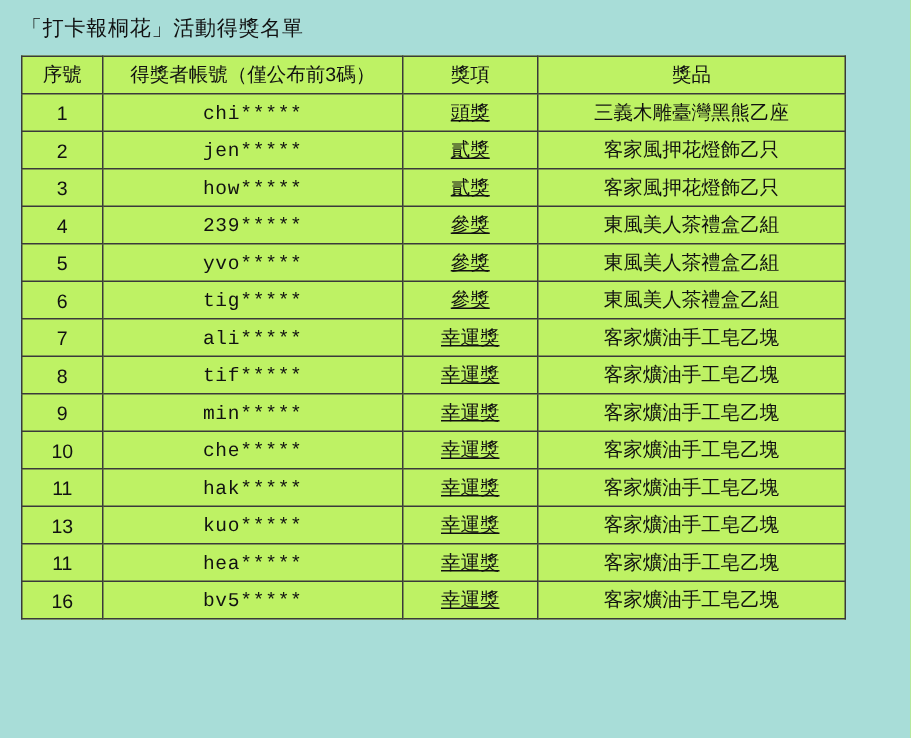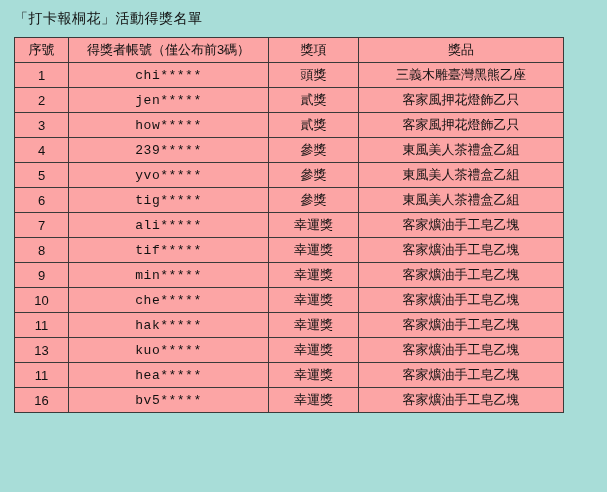--- a/index.html
+++ b/index.html
@@ -27,21 +27,21 @@
     color: #111;
     font-weight: normal;
     letter-spacing: 0.5px;
     margin: 2px 0 9px 0;
     text-align: center;
   }
   table.award-table {
     border-collapse: collapse;
     width: 549px;
     table-layout: fixed;
-    background: #fca5a5;
+    background: #bef264;
   }
   table.award-table th,
   table.award-table td {
     border: 1px solid #3a3a3a;
     height: 24px;
     font-size: 13px;
     color: #111;
     font-weight: normal;
     text-align: center;
     vertical-align: middle;
@@ -60,20 +60,21 @@
   }
   td.cell-account {
     text-align: left;
     padding-left: 10px;
     font-family: Liberation Mono, monospace;
     font-size: 12px;
     letter-spacing: 0.5px;
   }
   td.cell-prize {
     text-align: center;
+    text-decoration: underline;
   }
   td.cell-item {
     text-align: center;
   }
 </style>
 </head>
 <body>
 
 <div class="page">
 

